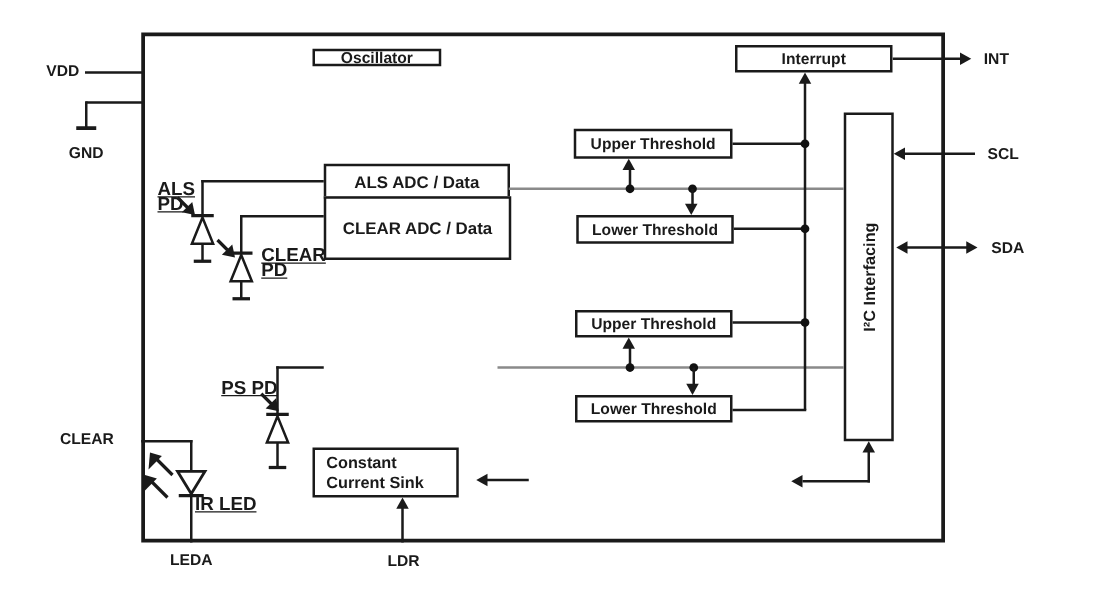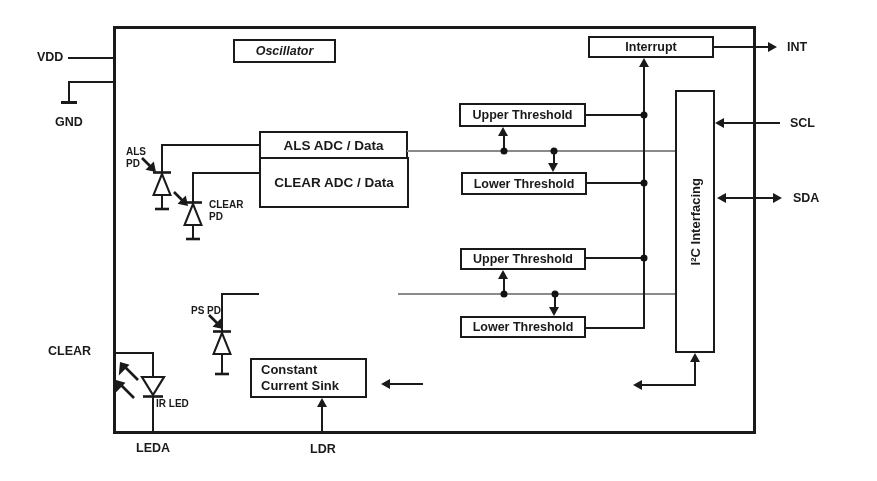--- a/index.html
+++ b/index.html
@@ -17,22 +17,22 @@
     position:absolute; border:2px solid #1a1a1a; background:#ffffff;
     display:flex; align-items:center; justify-content:center;
     font-weight:bold; font-size:12.5px; color:#1a1a1a; white-space:nowrap;
   }
   .box.big { font-size:13.5px; }
   .pin-label {
     position:absolute; font-weight:bold; font-size:12.5px; color:#1a1a1a;
     white-space:nowrap;
   }
   .small-label {
-    position:absolute; font-weight:bold; font-size:10px; line-height:12px;
-    color:#1a1a1a; white-space:nowrap;
+    position:absolute; font-weight:bold; font-size:15px; line-height:12px;
+    color:#1a1a1a; white-space:nowrap;text-decoration:underline;
   }
   .hline { position:absolute; height:2px; background:#1a1a1a; }
   .vline { position:absolute; width:2px; background:#1a1a1a; }
   .gray  { background:#8a8a8a; height:1.5px; }
   .dot {
     position:absolute; width:7px; height:7px; border-radius:50%;
     background:#111; transform:translate(-50%,-50%);
   }
   .arr { position:absolute; width:0; height:0; }
   .arr.up    { border-left:5px solid transparent; border-right:5px solid transparent; border-bottom:9px solid #1a1a1a; }
@@ -76,21 +76,21 @@
 
   <div class="arr left" style="left:715px; top:118px;"></div>
   <div class="hline" style="left:723px; top:122px; width:57px;"></div>
   <div class="pin-label" style="left:790px; top:116px;">SCL</div>
 
   <div class="arr left" style="left:717px; top:193px;"></div>
   <div class="hline" style="left:725px; top:197px; width:49px;"></div>
   <div class="arr right" style="left:773px; top:193px;"></div>
   <div class="pin-label" style="left:793px; top:191px;">SDA</div>
 
-  <div class="box" style="left:233px; top:39px; width:103px; height:24px;font-style:italic;">Oscillator</div>
+  <div class="box" style="left:250px; top:39px; width:103px; height:14px;">Oscillator</div>
   <div class="box big" style="left:259px; top:131px; width:149px; height:28px;">ALS ADC / Data</div>
 
   <div class="box" style="left:588px; top:36px; width:126px; height:22px;">Interrupt</div>
   <div class="box big" style="left:259px; top:157px; width:150px; height:51px;">CLEAR ADC / Data</div>
 
   <div class="box" style="left:459px; top:103px; width:127px; height:24px;">Upper Threshold</div>
   <div class="box" style="left:461px; top:172px; width:126px; height:23px;">Lower Threshold</div>
   <div class="box" style="left:460px; top:248px; width:126px; height:22px;">Upper Threshold</div>
   <div class="box" style="left:460px; top:316px; width:126px; height:22px;">Lower Threshold</div>
 
@@ -138,21 +138,21 @@
   </svg>
 
   <div class="hline" style="left:221px; top:293px; width:38px;"></div>
   <div class="vline" style="left:221px; top:293px; height:38px;"></div>
   <svg style="left:211px; top:329px;" width="22" height="48" viewBox="0 0 22 48">
     <line x1="2" y1="2.5" x2="20" y2="2.5" stroke="#1a1a1a" stroke-width="2.6"></line>
     <polygon points="11,4 2.5,25 19.5,25" fill="none" stroke="#1a1a1a" stroke-width="2"></polygon>
     <line x1="11" y1="25" x2="11" y2="45" stroke="#1a1a1a" stroke-width="2"></line>
     <line x1="4" y1="45" x2="18" y2="45" stroke="#1a1a1a" stroke-width="2.6"></line>
   </svg>
-  <div class="small-label" style="left:177px; top:305px;margin-left:14px;">PS PD</div>
+  <div class="small-label" style="left:177px; top:305px;">PS PD</div>
   <svg style="left:207px; top:313px;" width="18" height="18" viewBox="0 0 18 18">
     <line x1="2" y1="2" x2="10" y2="10" stroke="#1a1a1a" stroke-width="2.6"></line>
     <polygon points="16,16 5.5,13.8 13.8,5.5" fill="#1a1a1a"></polygon>
   </svg>
 
   <div class="hline" style="left:113px; top:352px; width:41px;"></div>
   <div class="vline" style="left:152px; top:352px; height:25px;"></div>
   <svg style="left:140px; top:375px;" width="26" height="26" viewBox="0 0 26 26">
     <polygon points="2,2 24,2 13,20" fill="none" stroke="#1a1a1a" stroke-width="2.2"></polygon>
     <line x1="3" y1="21.5" x2="23" y2="21.5" stroke="#1a1a1a" stroke-width="2.6"></line>

